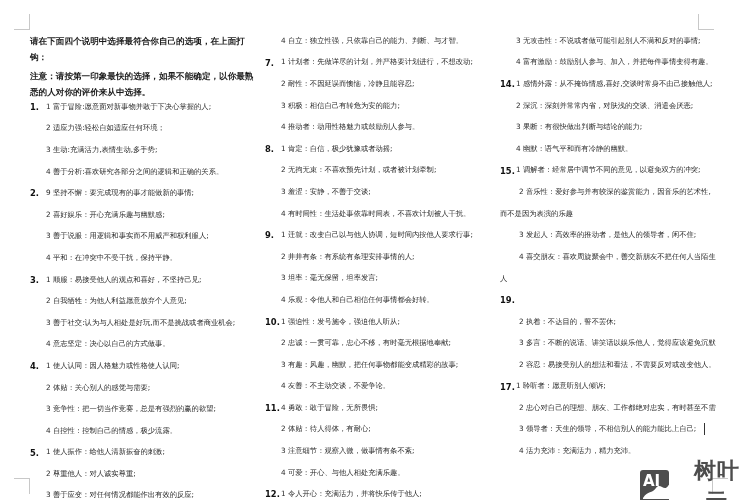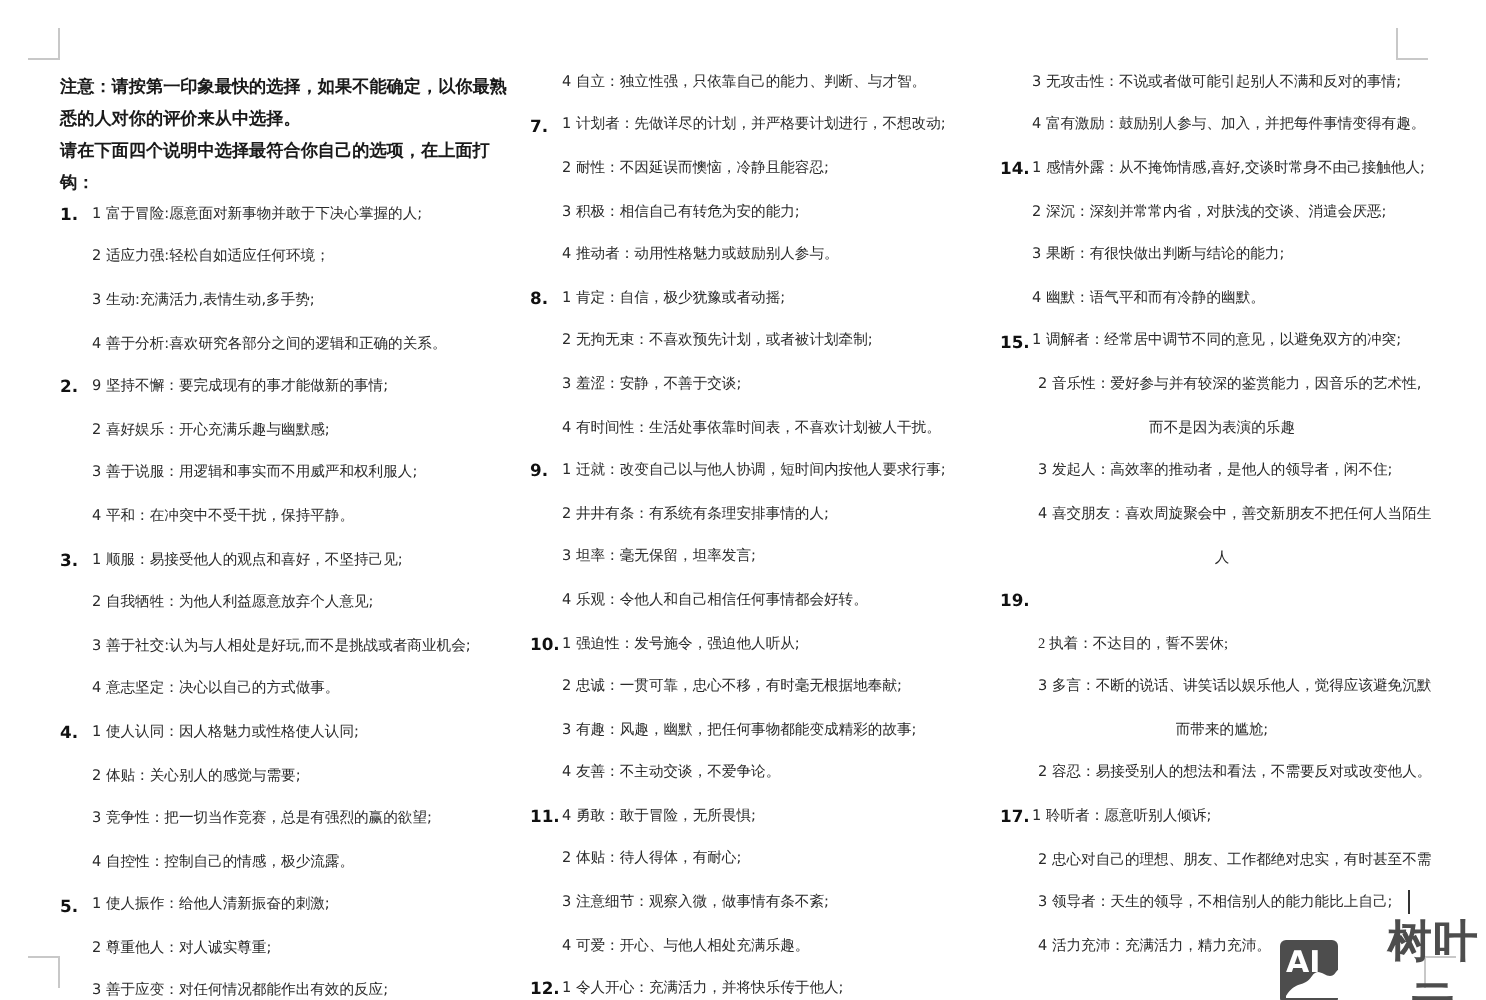--- a/index.html
+++ b/index.html
@@ -21,39 +21,39 @@
     .intro { font-weight: bold; font-size: 8.6px; color: #1a1a1a; line-height: 16px; }
     .intro p { margin: 0; }
     .q { position: relative; }
     .qnum { position: absolute; left: 0; width: 16px; font-weight: bold; font-size: 8.4px; color: #111; }
     .opt { font-size: 7.3px; line-height: 10px; white-space: nowrap; }
     .row { height: 21.6px; display: flex; align-items: center; position: relative; }
     .row .qnum { top: 6px; }
     .opt-text { padding-left: 16px; }
     .wrap-row { padding-left: 16px; font-size: 7.3px; line-height: 21.6px; }
     .wrap-row .first { display: block; white-space: nowrap; }
-    .wrap-row .cont { display: block; margin-left: -16px; white-space: nowrap; text-align: center; }
+    .wrap-row .cont { display: block; margin-left: -16px; white-space: nowrap; }
     .cursor { display: inline-block; width: 1px; height: 12px; background: #333; margin-left: 8px; vertical-align: middle; }
     .watermark { position: absolute; left: 640px; top: 456px; display: flex; align-items: center; gap: 22px; text-align: center; }
     .wm-box { width: 38px; height: 32px; background: #4d4d4d; border-radius: 3px; position: relative; overflow: hidden; }
     .wm-ai { position: absolute; left: 3px; top: 2px; font-family: "DejaVu Sans", sans-serif; font-weight: bold; font-size: 15px; color: #fff; }
     .wm-text { font-size: 22px; color: #4d4d4d; font-weight: bold; letter-spacing: 1px; }
   </style>
 </head>
 <body>
 
 <div class="corner tl"></div>
 <div class="corner tr"></div>
 <div class="corner bl"></div>
 <div class="corner br"></div>
 
 <div class="col col1">
   <div class="intro" style="position:absolute; top:33px; left:0; width:225px;">
+    <p>请在下面四个说明中选择最符合你自己的选项，在上面打钩：</p>
     <p style="margin-top:3px;">注意：请按第一印象最快的选择，如果不能确定，以你最熟悉的人对你的评价来从中选择。</p>
-    <p>请在下面四个说明中选择最符合你自己的选项，在上面打钩：</p>
   </div>
   <div style="position:absolute; top:96px; left:0; width:225px;">
     <div class="q">
       <div class="row">
           <span class="qnum">1.</span>
           <span class="opt opt-text">1 富于冒险:愿意面对新事物并敢于下决心掌握的人;</span>
         </div>
       <div class="row">
           <span class="opt opt-text">2 适应力强:轻松自如适应任何环境；</span>
         </div>
@@ -259,25 +259,24 @@
       <div class="wrap-row">
         <span class="first" style="padding-left:3px;">4 喜交朋友：喜欢周旋聚会中，善交新朋友不把任何人当陌生</span>
         <span class="cont">人</span>
       </div>
     </div>
     <div class="q">
       <div class="row">
           <span class="qnum">19.</span>
         </div>
       <div class="row">
-          <span class="opt opt-text" style="padding-left:19px;font-family:Liberation Serif, serif;">2 执着：不达目的，誓不罢休;</span>
+          <span class="opt opt-text" style="padding-left:19px;">2 执着：不达目的，誓不罢休;</span>
         </div>
       <div class="wrap-row">
         <span class="first" style="padding-left:3px;">3 多言：不断的说话、讲笑话以娱乐他人，觉得应该避免沉默</span>
-        <span class="cont">而带来的尴尬;</span>
       </div>
       <div class="row">
           <span class="opt opt-text" style="padding-left:19px;">2 容忍：易接受别人的想法和看法，不需要反对或改变他人。</span>
         </div>
     </div>
     <div class="q">
       <div class="row">
           <span class="qnum">17.</span>
           <span class="opt opt-text">1 聆听者：愿意听别人倾诉;</span>
         </div>

